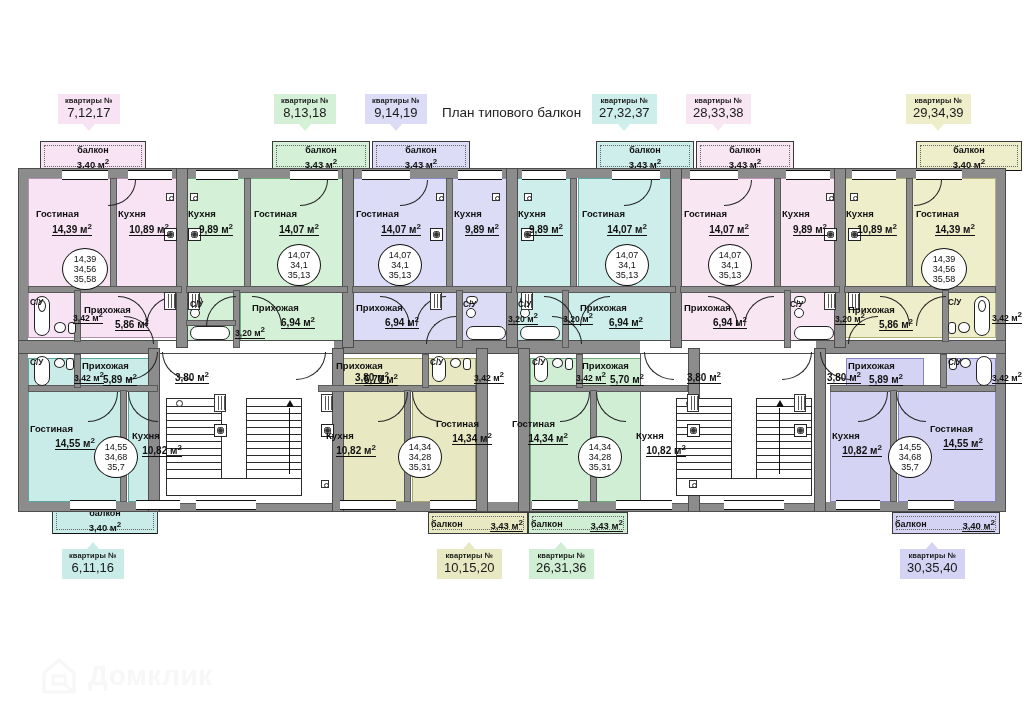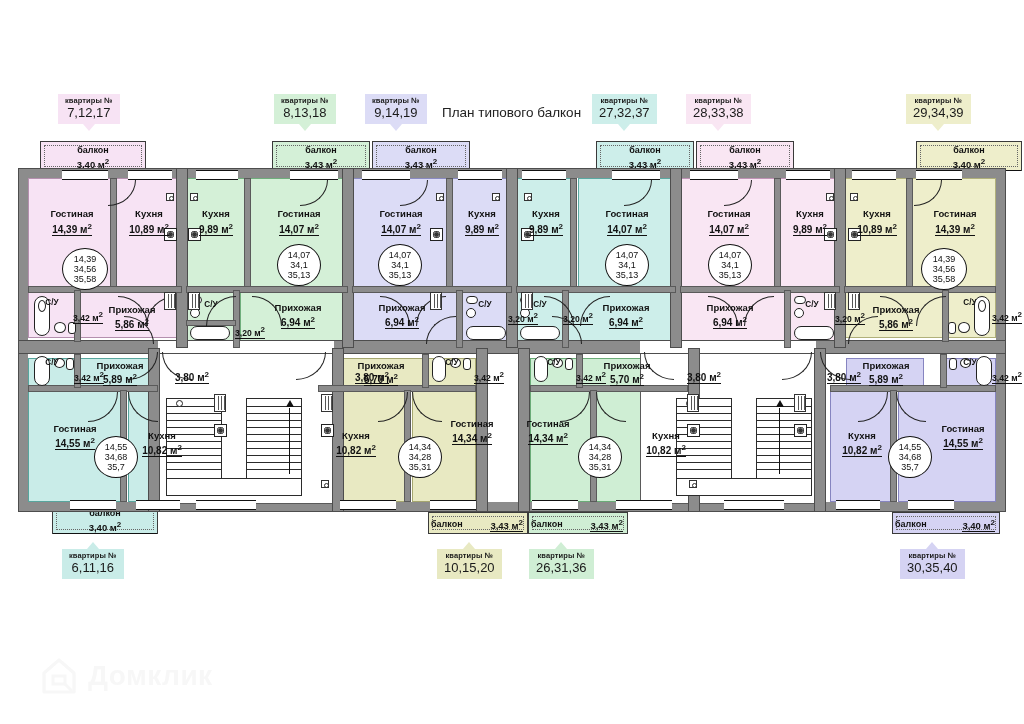--- a/index.html
+++ b/index.html
@@ -44,21 +44,21 @@
   .room{position:absolute;box-sizing:border-box;}
 
   
   .balc{position:absolute;box-sizing:border-box;border:1.2px solid #3a3a3a;}
   .balc .inner-dots{position:absolute;left:3px;top:3px;right:3px;bottom:3px;border:1px dotted #666;box-sizing:border-box;}
   .balc .bl{position:absolute;left:0;right:0;text-align:center;font-size:9px;font-weight:bold;color:#111;}
   .balc .ba{position:absolute;right:6px;font-size:9.5px;font-weight:bold;color:#111;border-bottom:1px solid #111;padding-bottom:0px;}
   .balc .ba.ctr{left:0;right:0;text-align:center;}
 
   
-  .rn{position:absolute;text-align:center;font-size:9.5px;font-weight:bold;color:#111;white-space:nowrap;}
+  .rn{position:absolute;text-align:left;font-size:9.5px;font-weight:bold;color:#111;white-space:nowrap;}
   .ra{position:absolute;text-align:center;font-size:10px;font-weight:bold;color:#111;white-space:nowrap;}
   .ra u{text-decoration:none;border-bottom:1px solid #111;padding-bottom:0;}
   .sm{font-size:8px;}
   .rn.small{font-size:8.2px;}
   .ra.small{font-size:8.6px;padding-left:36px;}
 
   
   .badge{
     position:absolute;background:#fff;border:1.6px solid #111;border-radius:50%;
     display:flex;flex-direction:column;align-items:center;justify-content:center;

